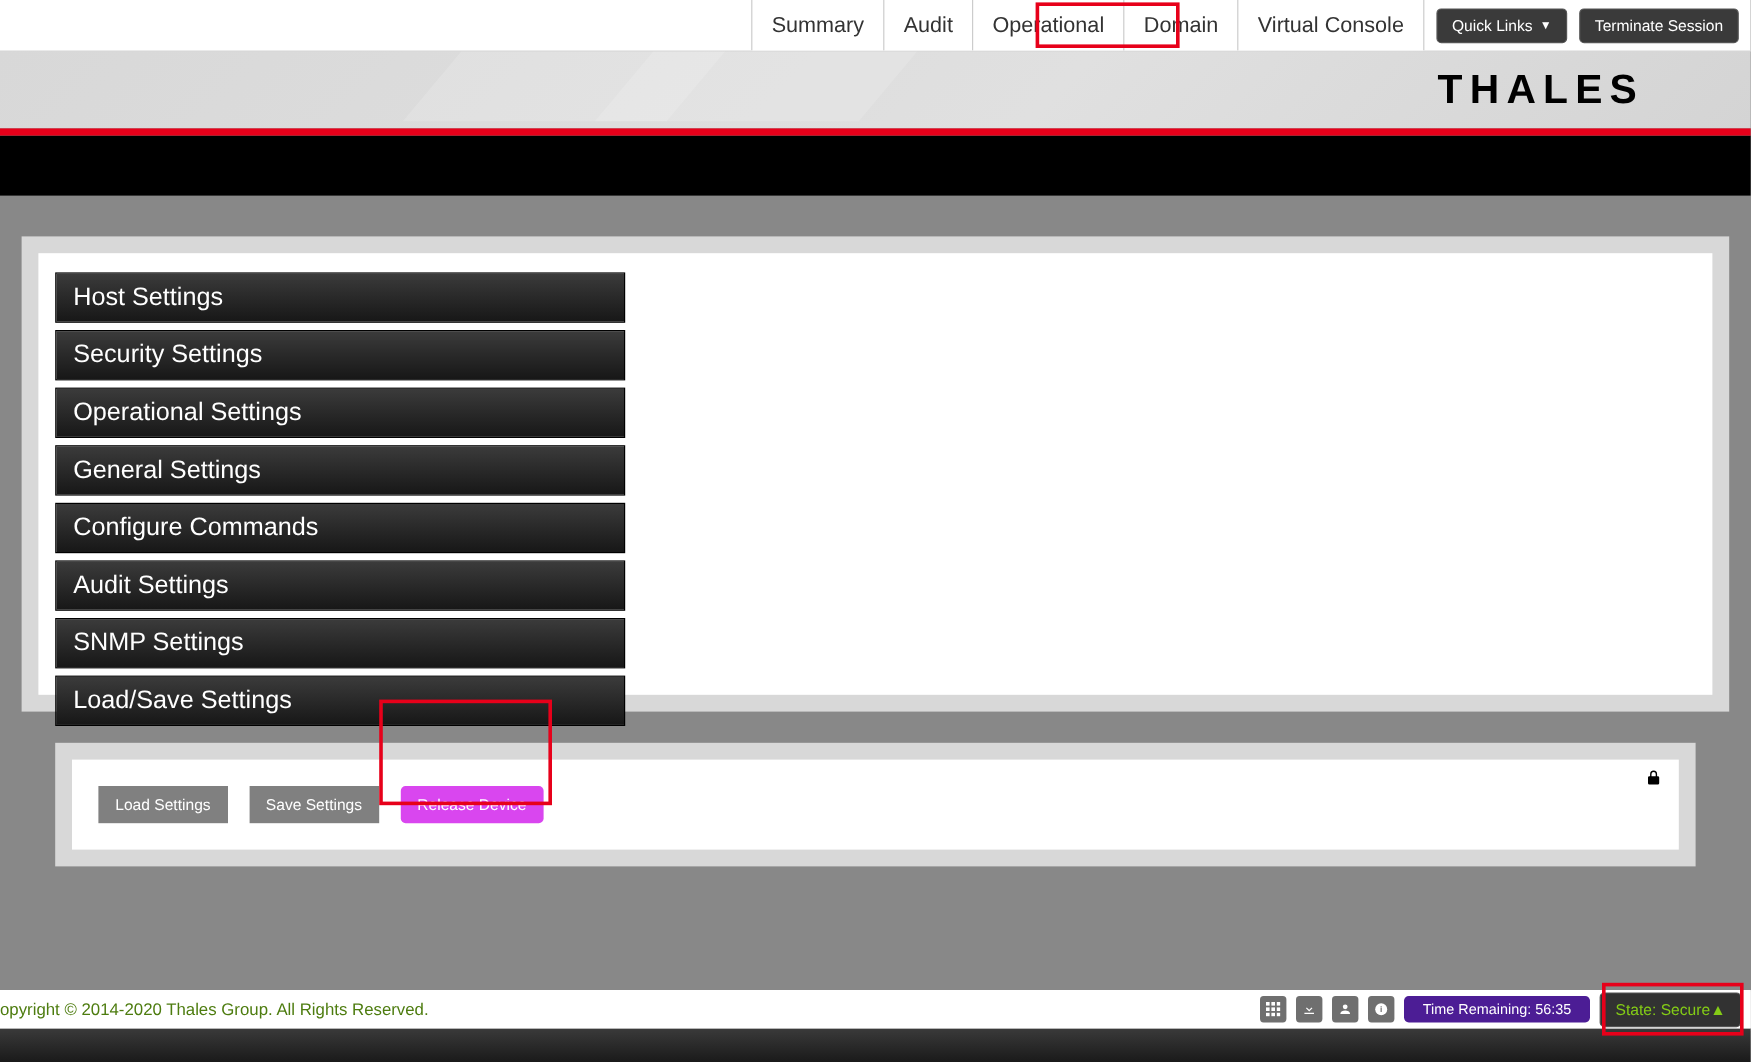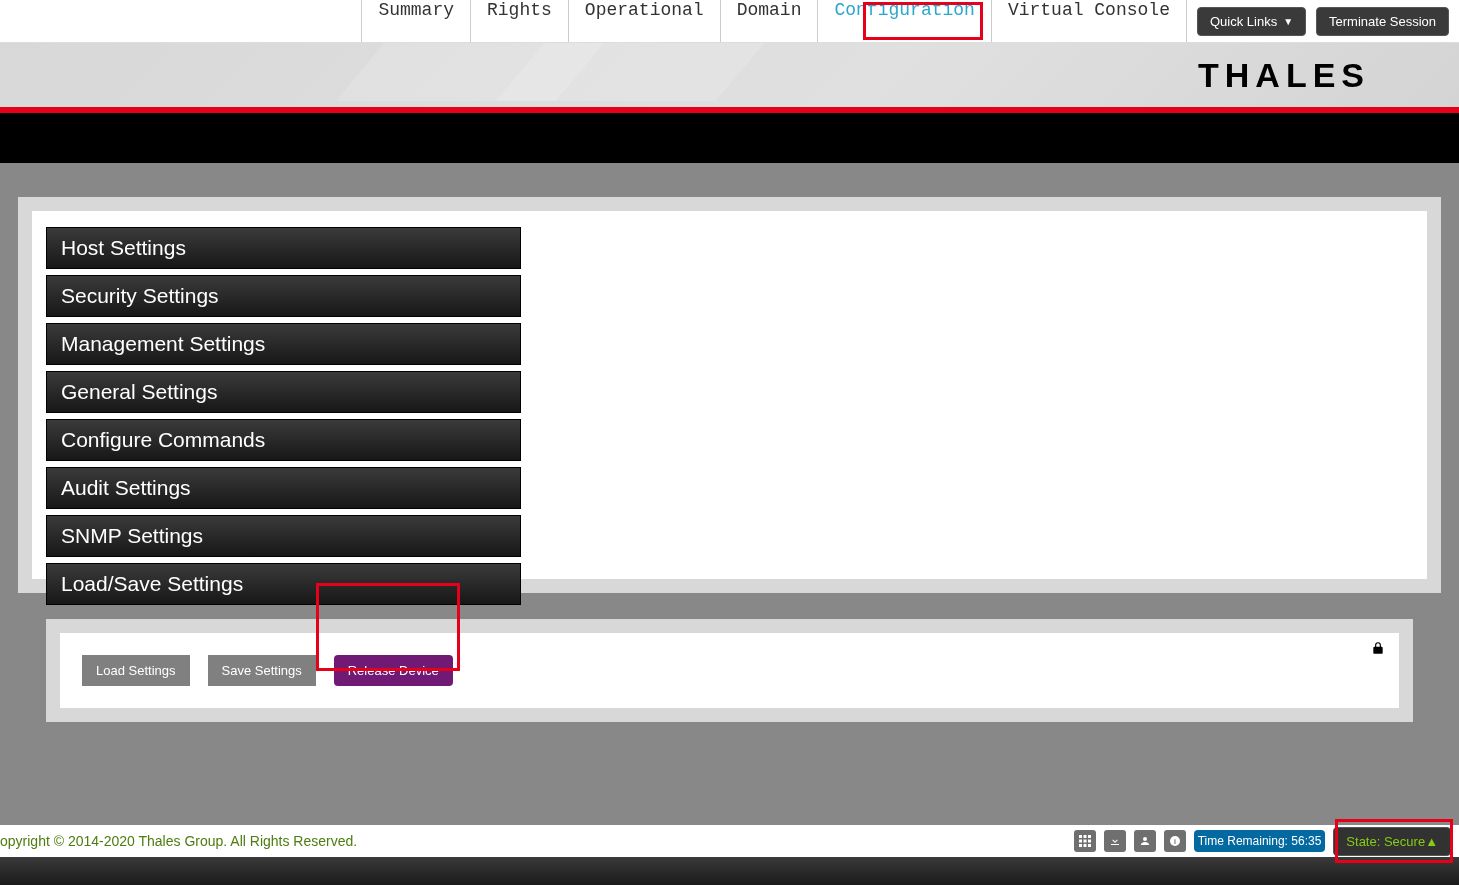--- a/index.html
+++ b/index.html
@@ -23,28 +23,28 @@
       border-bottom: 1px solid #ddd;
       position: relative;
     }
     .nav-tabs {
       display: flex;
       height: 100%;
       align-items: stretch;
     }
     .nav-tab {
       display: flex;
+      align-items: center;
       padding: 0 16px;
       font-size: 18px;
       color: #333;
       border-left: 1px solid #ccc;
       cursor: pointer;
       background: #fff;
       white-space: nowrap;
-      font-family: Liberation Mono, monospace;
     }
     .nav-tab:last-of-type { border-right: 1px solid #ccc; }
     .nav-tab.active { color: #2aa7cc; }
     .nav-highlight {
       position: absolute;
       border: 3px solid #e7001a;
       pointer-events: none;
     }
     .btn-dark {
       background: #3a3a3a;
@@ -155,21 +155,21 @@
       color: #fff;
       border: none;
       border-radius: 0;
       padding: 8px 14px;
       font-size: 13px;
       margin-right: 18px;
       cursor: pointer;
     }
     .btn-grey:disabled { opacity: 0.9; }
     .btn-mid {
-      background: #701a75;
+      background: #d946ef;
       color: #fff;
       border: none;
       border-radius: 4px;
       padding: 8px 14px;
       font-size: 13px;
       margin-right: 18px;
       cursor: pointer;
     }
     .lock-right {
       position: absolute;
@@ -244,24 +244,24 @@
       background: #6f6f6f;
       border-radius: 3px;
       color: #fff;
       display: flex;
       align-items: center;
       justify-content: center;
       font-size: 12px;
       cursor: pointer;
     }
     .time-badge {
-      background: #0369a1;
+      background: #4c1d95;
       color: #fff;
       border-radius: 4px;
-      padding: 4px 4px;
+      padding: 4px 16px;
       font-size: 12px;
       white-space: nowrap;
     }
     .state-btn {
       background: #323232;
       color: #84cc16;
       border: 1px solid #555;
       border-radius: 4px;
       padding: 6px 12px;
       font-size: 13px;
@@ -277,31 +277,28 @@
   </style>
 </head>
 <body>
 
 <div class="topnav">
   <div class="nav-tabs" style="position:relative;">
     <div class="nav-tab">
         <span>Summary</span>
       </div>
     <div class="nav-tab">
-        <span>Rights</span>
+        <span>Audit</span>
       </div>
     <div class="nav-tab">
         <span>Operational</span>
       </div>
     <div class="nav-tab">
         <span>Domain</span>
       </div>
-    <div class="nav-tab active" style="position:relative;">
-      <span>Configuration</span>
-    </div>
     <div class="nav-tab">
         <span>Virtual Console</span>
       </div>
   </div>
   <button class="btn-dark">
     <span>Quick Links</span>
     <span class="caret-down">▼</span>
   </button>
   <button class="btn-dark">
     <span>Terminate Session</span>
@@ -316,21 +313,21 @@
 
 <div class="black-bar"></div>
 
 <div class="page-body">
   <div class="outer-card">
     <div class="inner-card">
 
       <div class="sidebar-accordion">
         <div class="accordion-item"><span>Host Settings</span></div>
         <div class="accordion-item"><span>Security Settings</span></div>
-        <div class="accordion-item"><span>Management Settings</span></div>
+        <div class="accordion-item"><span>Operational Settings</span></div>
         <div class="accordion-item"><span>General Settings</span></div>
         <div class="accordion-item"><span>Configure Commands</span></div>
         <div class="accordion-item"><span>Audit Settings</span></div>
         <div class="accordion-item"><span>SNMP Settings</span></div>
         <div class="accordion-item"><span>Load/Save Settings</span></div>
       </div>
 
       <div class="action-panel">
         <div class="action-inner">
           <button class="btn-grey">

